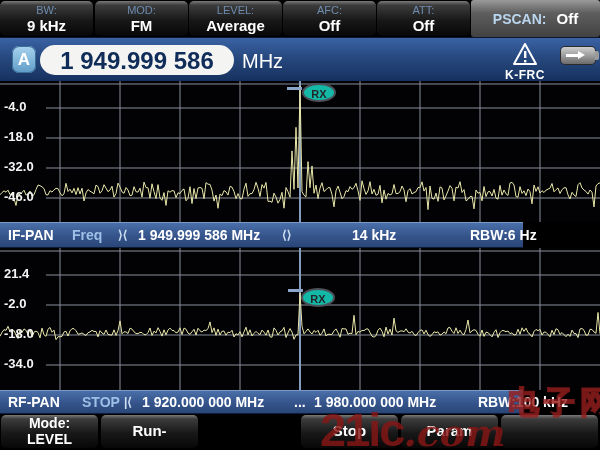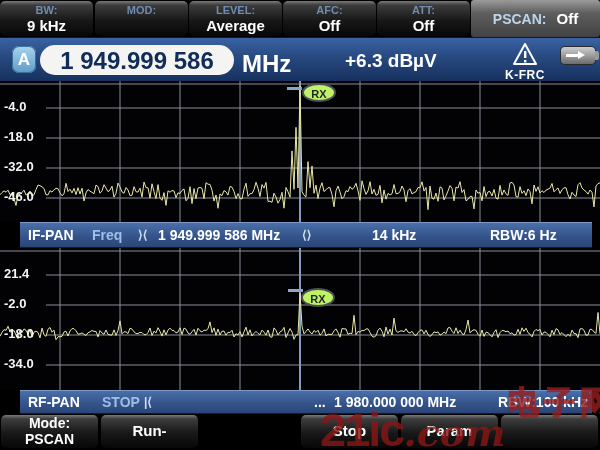--- a/index.html
+++ b/index.html
@@ -2,61 +2,61 @@
 <html><head>
 <meta charset="utf-8">
 <style>
   html,body{margin:0;padding:0;background:#000;}
   #app{position:relative;width:600px;height:450px;background:#000;overflow:hidden;
        font-family:"Liberation Sans",sans-serif;-webkit-user-select:none;}
   
   .softkey{position:absolute;height:35px;top:1px;border-radius:5px;
     background:linear-gradient(180deg,#7a7a7a 0%,#3c3c3c 12%,#181818 55%,#070707 100%);
     box-shadow:0 0 0 1px #000;text-align:center;overflow:hidden;}
-  .softkey .btn-label{font-size:11px;font-weight:bold;color:#6e8cb0;line-height:14px;margin-top:2px;}
+  .softkey .btn-label{font-size:11px;font-weight:normal;color:#6e8cb0;line-height:14px;margin-top:2px;}
   .softkey .btn-value{font-size:15px;font-weight:bold;color:#fff;line-height:17px;}
   #tone-panel{position:absolute;left:471px;top:0;width:129px;height:37px;
     background:linear-gradient(180deg,#9a9a9a,#5e5e5e 35%,#424242);
     border-radius:3px;display:flex;align-items:center;justify-content:center;gap:10px;}
   #tone-panel .tone-label{font-size:14px;font-weight:bold;color:#b9d6ee;}
   #tone-panel .tone-value{font-size:15px;font-weight:bold;color:#fff;}
   
   #freq-bar{position:absolute;left:0;top:37px;width:600px;height:44px;
     background:linear-gradient(180deg,#3a62a4 0%,#27497f 45%,#16315f 100%);
     border-top:1px solid #0a1830;box-sizing:border-box;}
   #a-badge{position:absolute;left:12px;top:8px;width:24px;height:27px;border-radius:7px;
     background:linear-gradient(180deg,#a8d4ee,#5f9cc8);color:#fff;font-size:17px;font-weight:bold;
     text-align:center;line-height:27px;box-shadow:inset 0 0 0 1px #3c6f96;}
   #freq-pill{position:absolute;left:40px;top:7px;width:194px;height:30px;border-radius:17px;
     background:#f4f4f2;color:#102c58;font-size:24px;font-weight:bold;text-align:center;
     line-height:31px;letter-spacing:0px;}
-  #freq-unit{position:absolute;left:242px;top:12px;font-size:24px;font-weight:bold;color:#fff;}
+  #freq-unit{position:absolute;left:242px;top:12px;font-size:20px;font-weight:normal;color:#fff;}
   #level-value{position:absolute;left:345px;top:12px;font-size:19px;font-weight:bold;color:#fff;}
   #kfrc{position:absolute;left:503px;top:4px;width:44px;text-align:center;color:#fff;}
   #kfrc .kfrc-label{font-size:12px;font-weight:bold;letter-spacing:0.5px;margin-top:-2px;}
   #batt{position:absolute;left:561px;top:9px;width:34px;height:17px;border-radius:4px;
     background:linear-gradient(180deg,#cfcfcf,#6b6b6b);box-shadow:0 0 0 1px #2a2a2a;}
   #batt:after{content:"";position:absolute;right:-4px;top:4px;width:4px;height:9px;
     background:#9a9a9a;border-radius:0 2px 2px 0;}
   .batt-arrow{position:absolute;left:5px;top:4px;width:0;height:0;}
   .batt-arrow .bar{position:absolute;left:0;top:3px;width:12px;height:3px;background:#fff;}
   .batt-arrow .tip{position:absolute;left:12px;top:0;width:0;height:0;
     border-left:7px solid #fff;border-top:4.5px solid transparent;border-bottom:4.5px solid transparent;}
   
   .panel{position:absolute;left:0;width:600px;background:#020204;}
   .panel svg{position:absolute;left:0;top:0;}
   .ylab{position:absolute;left:4px;font-size:13px;font-weight:bold;color:#f4f4f4;z-index:1;}
-  .rx-badge{position:absolute;width:34px;height:19px;border-radius:50%;background:#bef264;
+  .rx-badge{position:absolute;width:34px;height:19px;border-radius:50%;background:#14b8a6;
     border:2px solid #4c5058;color:#23262b;font-size:11px;font-weight:bold;text-align:center;
     line-height:18px;z-index:3;box-sizing:border-box;}
   .rx-dash{position:absolute;width:15px;height:3px;background:#8ba6c9;z-index:2;}
   
-  .info-bar{position:absolute;left:0;width:572px;
+  .info-bar{position:absolute;left:0;width:523px;
     background:linear-gradient(180deg,#4a6fa9 0%,#35548b 55%,#2a4677 100%);
-    border-top:1px solid #7b99c8;border-bottom:1px solid #0d1c38;box-sizing:border-box;margin-left:20px;}
+    border-top:1px solid #7b99c8;border-bottom:1px solid #0d1c38;box-sizing:border-box;}
   .info-bar span{position:absolute;top:50%;transform:translateY(-50%);
     font-size:14px;font-weight:bold;color:#fff;white-space:nowrap;}
   .info-bar .dim{color:#9cc0e6;}
   .info-bar .icon{font-size:12px;color:#cfe0f2;}
   
   #footer-row{position:absolute;left:0;top:414px;width:600px;height:36px;background:#000;border-radius:11px;}
   #footer-row .softkey{top:1px;height:33px;}
   #footer-row .fk-line{font-size:14px;font-weight:bold;color:#fff;line-height:16px;}
   #footer-row .fk-single{font-size:15px;font-weight:bold;color:#fff;line-height:32px;}
   
@@ -77,40 +77,40 @@
     <div id="tone-panel">
       <span class="tone-label">PSCAN:</span>
       <span class="tone-value">Off</span>
     </div>
   <div class="softkey" style="left: 0px; width: 93px;">
         <div class="btn-label">BW:</div>
         <div class="btn-value">9 kHz</div>
       </div>
       <div class="softkey" style="left: 95px; width: 93px;">
         <div class="btn-label">MOD:</div>
+        <div class="btn-value">FM</div>
       </div>
       <div class="softkey" style="left: 189px; width: 93px;">
         <div class="btn-label">LEVEL:</div>
         <div class="btn-value">Average</div>
       </div>
       <div class="softkey" style="left: 283px; width: 93px;">
         <div class="btn-label">AFC:</div>
         <div class="btn-value">Off</div>
       </div>
       <div class="softkey" style="left: 377px; width: 93px;">
         <div class="btn-label">ATT:</div>
         <div class="btn-value">Off</div>
       </div>
     </div>
 
   <div id="freq-bar">
     <div id="a-badge">A</div>
     <div id="freq-pill">1 949.999 586</div>
     <span id="freq-unit">MHz</span>
-    <span id="level-value">+6.3 dBµV</span>
     <div id="kfrc">
       <svg width="26" height="24" viewBox="0 0 26 24">
         <path d="M13 2 L24 22 L2 22 Z" fill="none" stroke="#fff" stroke-width="2" stroke-linejoin="round"></path>
         <rect x="12" y="9" width="2.4" height="7" fill="#fff"></rect>
         <rect x="12" y="18" width="2.4" height="2.4" fill="#fff"></rect>
       </svg>
       <div class="kfrc-label">K-FRC</div>
     </div>
     <div id="batt">
       <div class="batt-arrow">
@@ -185,30 +185,31 @@
   <div class="ylab" style="top: 18px;">21.4</div>
       <div class="ylab" style="top: 48px;">-2.0</div>
       <div class="ylab" style="top: 78px;">-18.0</div>
       <div class="ylab" style="top: 108px;">-34.0</div>
     </div>
 
   <div class="info-bar" id="rf-bar" style="top:390px;height:24px;text-align:center;">
     <span style="left:8px">RF-PAN</span>
     <span style="left:82px" class="dim">STOP</span>
     <span style="left:124px" class="icon">|⟨</span>
+    <span style="left:142px">1 920.000 000 MHz</span>
     <span style="left:294px">...</span>
     <span style="left:314px">1 980.000 000 MHz</span>
     <span style="left:478px">RBW:100 kHz</span>
   </div>
 
   <div id="footer-row">
 
   <div class="softkey" style="left: 1px; width: 97px;">
         <div class="fk-line">Mode:</div>
-        <div class="fk-line">PSCAN</div>
+        <div class="fk-line">LEVEL</div>
       </div>
       <div class="softkey" style="left: 101px; width: 97px;">
         <div class="fk-single">Run-</div>
       </div>
       <div class="softkey" style="left: 301px; width: 97px;">
         <div class="fk-single">Stop</div>
       </div>
       <div class="softkey" style="left: 401px; width: 97px;">
         <div class="fk-single">Param</div>
       </div>

